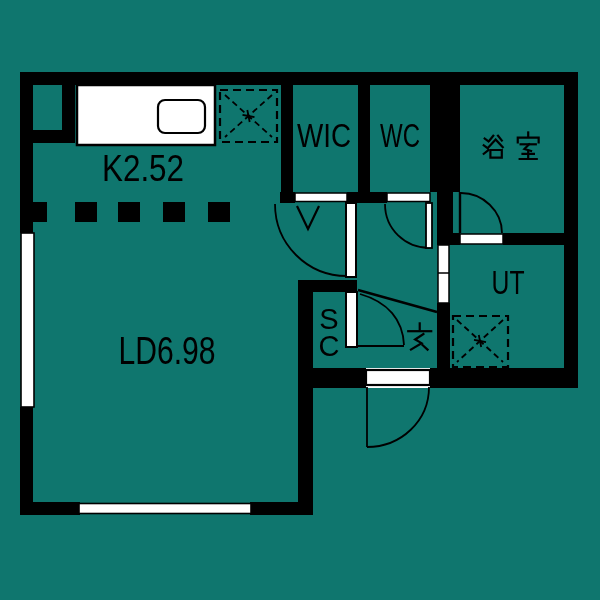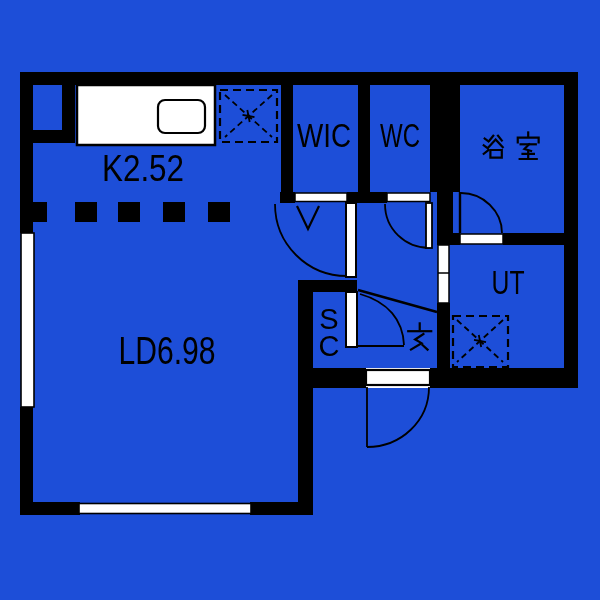--- a/index.html
+++ b/index.html
@@ -1,16 +1,16 @@
 <!DOCTYPE html>
 <html><head>
 <meta charset="utf-8">
 <style>
   html,body{margin:0;padding:0;background:#ffffff;}
-  .stage{position:relative;width:600px;height:600px;background:#1d4ed8;overflow:hidden;}
+  .stage{position:relative;width:600px;height:600px;background:#0f766e;overflow:hidden;}
   svg{position:absolute;left:0;top:0;}
   text{font-family:"Liberation Sans","DejaVu Sans",sans-serif;fill:#000;}
   .room-label{font-weight:400;}
 </style>
 </head>
 <body>
 
 <div class="stage">
 <svg width="600" height="600" viewBox="0 0 600 600">
 

